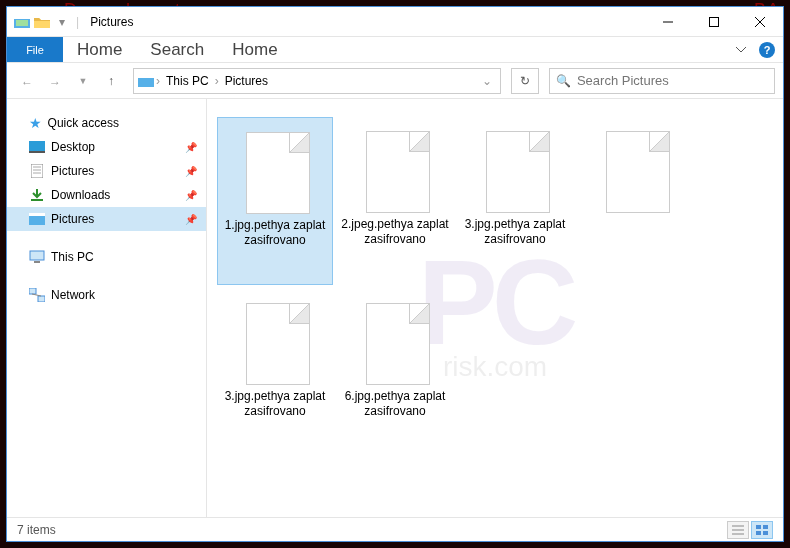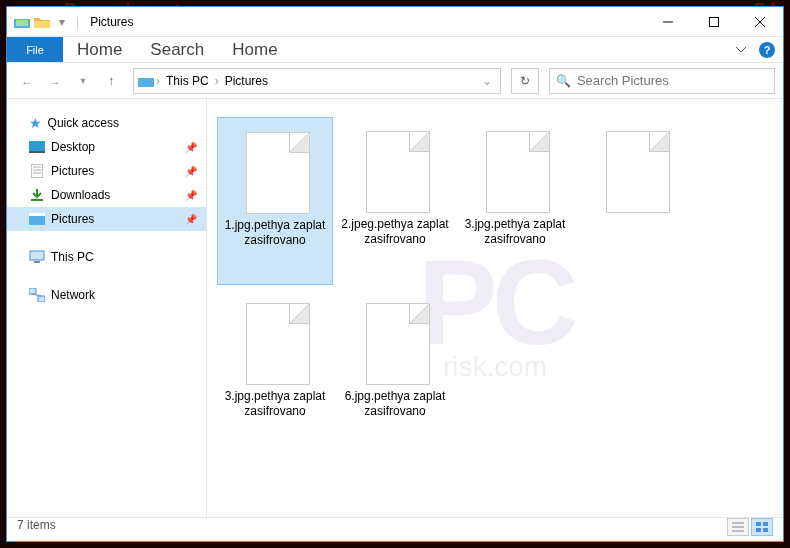--- a/index.html
+++ b/index.html
@@ -40,21 +40,21 @@
 .pin{color:#aaa;font-size:10px;margin-left:auto}
 .nicon{width:16px;height:16px;display:inline-flex;align-items:center;justify-content:center}
 .content{flex:1;padding:16px 8px;display:flex;flex-wrap:wrap;align-content:flex-start;gap:0;overflow:auto;position:relative}
 .file{width:116px;height:168px;display:flex;flex-direction:column;align-items:center;padding:8px 4px;margin:2px}
 .file.sel{background:#cde6f7;border:1px solid #8cc6f0}
 .fthumb{width:70px;height:88px;position:relative;margin-bottom:4px}
 .page{width:64px;height:82px;background:#fff;border:1px solid #ccc;position:absolute;right:0;bottom:0}
 .fold{position:absolute;top:0;right:0;width:20px;height:20px;background:linear-gradient(135deg,#fff 0%,#fff 48%,#ccc 50%,#e8e8e8 52%,#e8e8e8 100%);border-left:1px solid #ccc;border-bottom:1px solid #ccc}
 .page.txt::after{content:"";position:absolute;left:8px;right:8px;top:24px;bottom:10px;background:repeating-linear-gradient(#bbb 0 1px,transparent 1px 6px)}
 .flabel{text-align:center;word-wrap:break-word;width:100%;line-height:1.25;font-size:12px;color:#000}
-.status{height:24px;border-top:1px solid #e5e5e5;display:flex;padding:0 10px;color:#555}
+.status{height:24px;border-top:1px solid #e5e5e5;display:flex;align-items:center;padding:0 10px;color:#555}
 .status .sp{flex:1}
 .viewbtn{width:22px;height:18px;border:1px solid #ccc;margin-left:2px;display:flex;align-items:center;justify-content:center;background:#f4f4f4}
 .viewbtn.active{background:#cde6f7;border-color:#8cc6f0}
 .watermark{position:absolute;top:50%;left:50%;transform:translate(-50%,-50%);pointer-events:none;opacity:.08;text-align:center}
 .watermark .a{font-size:120px;font-weight:700;letter-spacing:-6px;color:#4c1d95}
 .watermark .b{font-size:28px;color:#333;margin-top:-20px}
 .qicon{color:#3aa0e8;font-size:14px}
 svg{display:block}
 </style>
 </head>

